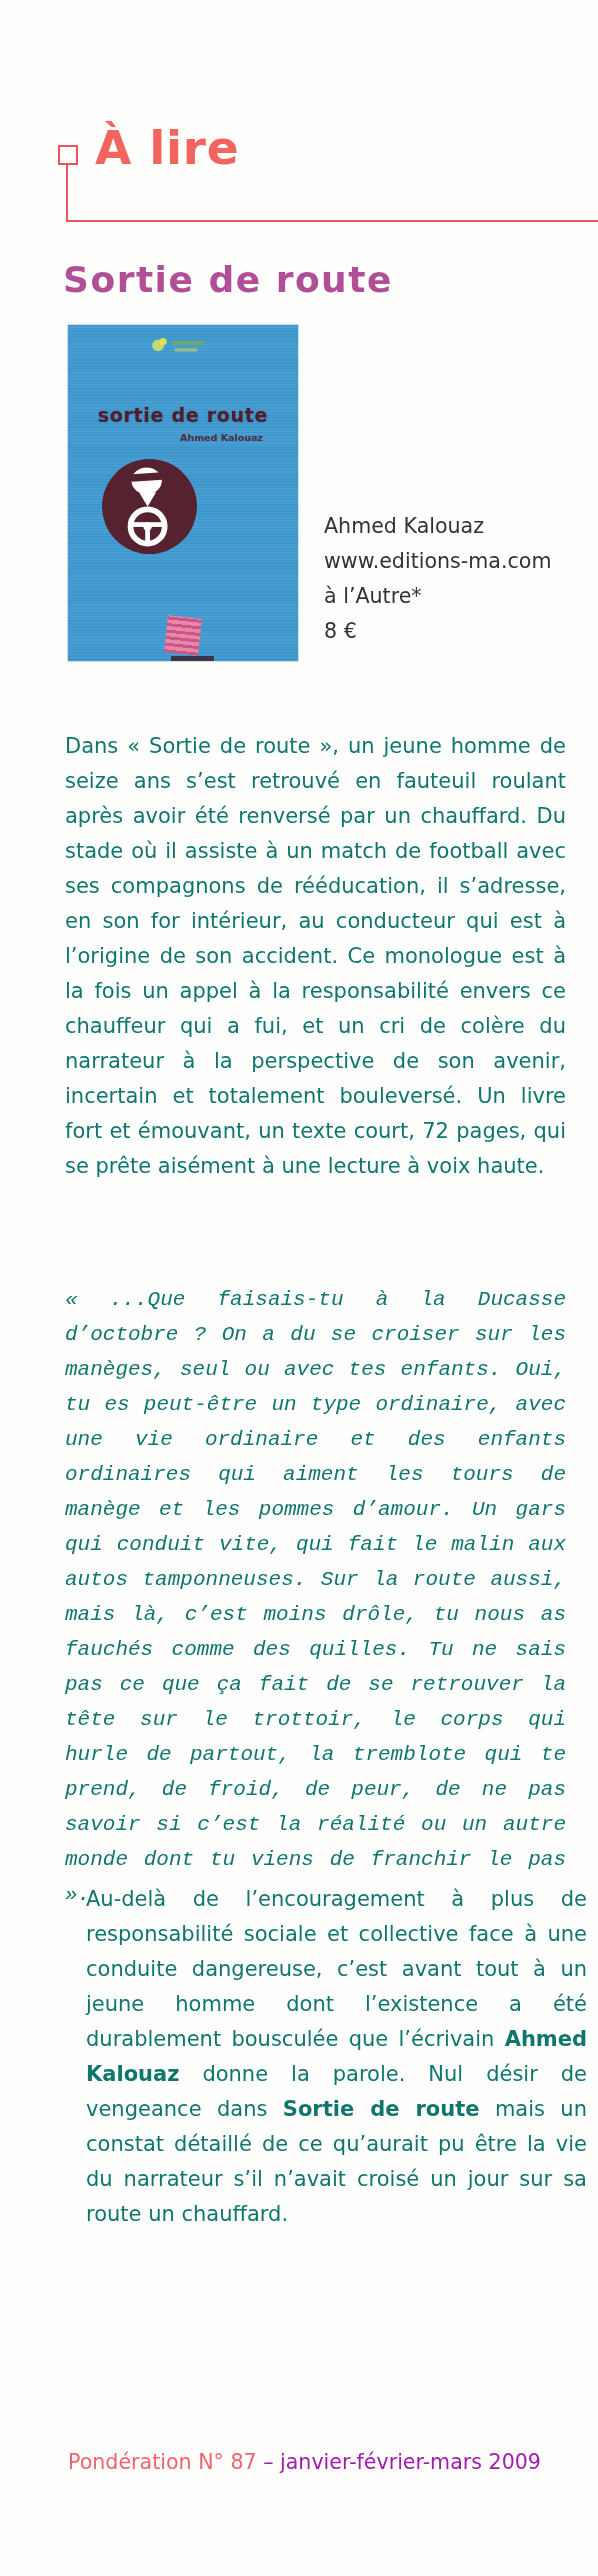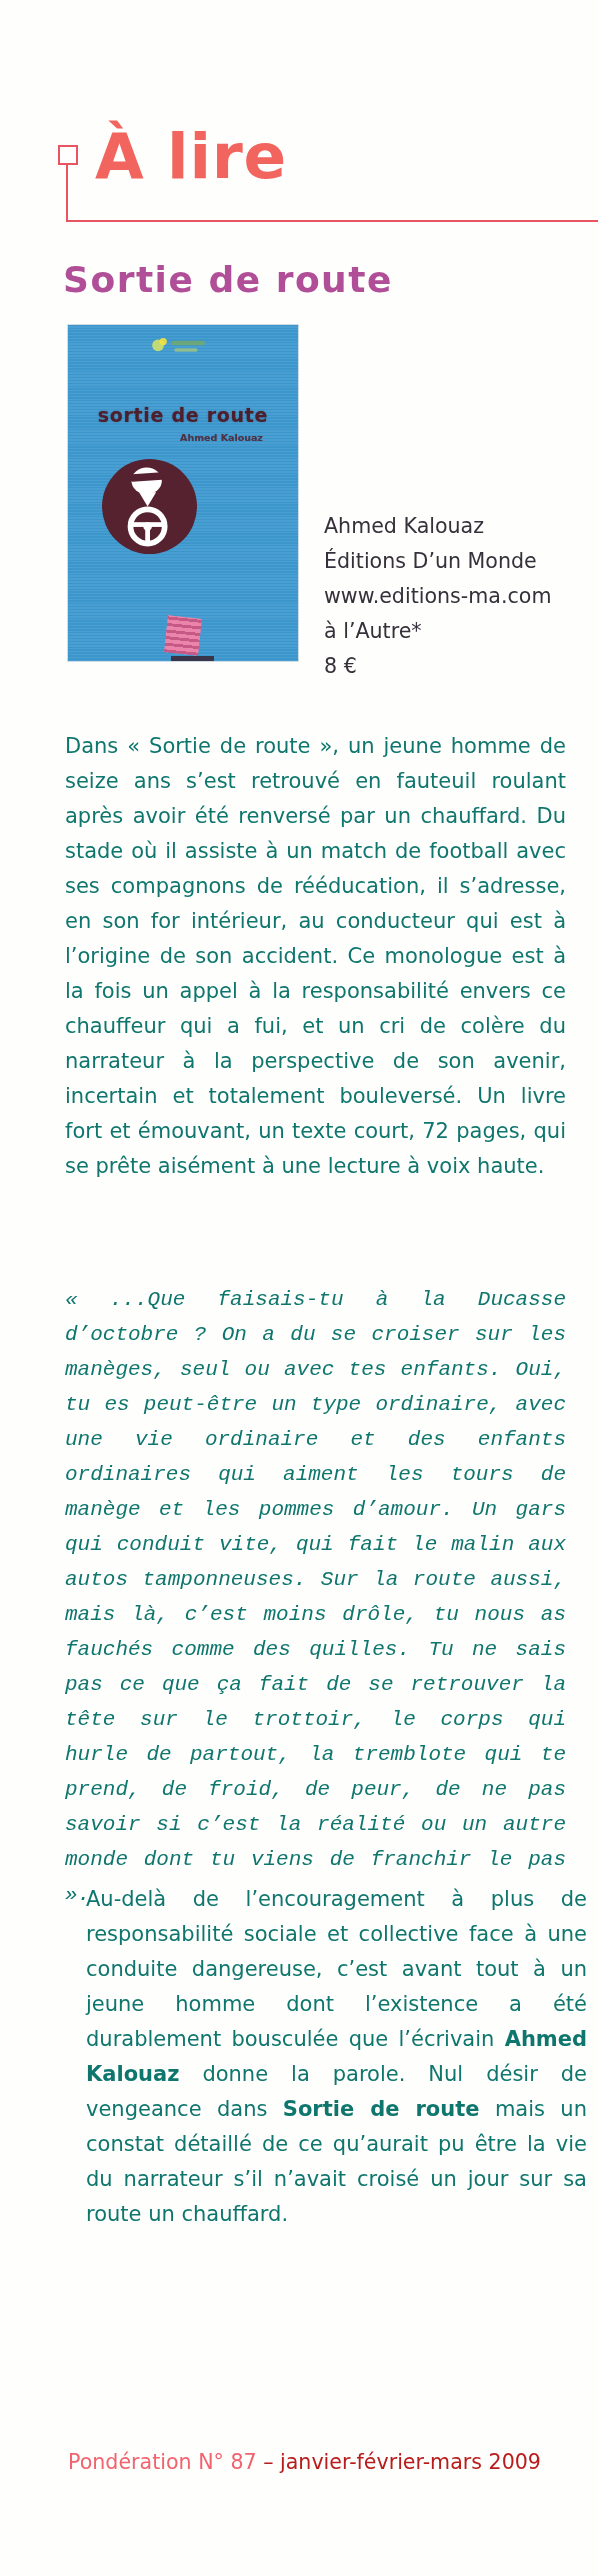--- a/index.html
+++ b/index.html
@@ -11,21 +11,21 @@
     font-family:"DejaVu Sans",sans-serif;
     color:#332d36;
     overflow:hidden;
   }
   
   .marker-rect{position:absolute;left:58px;top:145px;width:16px;height:16px;border:2.2px solid #e85560;background:#fff;}
   .rule-v{position:absolute;left:66px;top:163px;width:1.5px;height:59px;background:#e85560;}
   .rule-h{position:absolute;left:66px;top:220px;width:533px;height:2.2px;background:#e85560;}
   .section-title{
     position:absolute;left:95px;top:120px;
-    font-size:63px;font-weight:bold;color:#f2655f;letter-spacing:0.7px;
+    font-size:47px;font-weight:bold;color:#f2655f;letter-spacing:0.7px;
   }
   
   .article-title{
     position:absolute;left:63px;top:259px;
     font-size:36px;font-weight:bold;color:#b04f97;letter-spacing:1.5px;
   }
   
   .book-row{position:absolute;left:65px;top:325px;width:501px;height:338px;}
   .cover{
     position:absolute;left:2.9px;top:0;width:230px;height:336px;
@@ -67,21 +67,21 @@
   .para-quote{top:1282px;font-style:italic;font-family:Liberation Mono, monospace;}
   .para-2{top:1882px;margin-left:21px;}
   .para-footnote{top:2262px;font-style:italic;}
   .bold{font-weight:bold;}
   
   .footer{
     position:absolute;left:68px;top:2450px;
     font-size:20.6px;white-space:nowrap;
   }
   .footer-magazine{color:#f0636f;}
-  .footer-date{color:#b91c1c;}
+  .footer-date{color:#a21caf;}
 </style>
 </head>
 <body>
 
 <div class="page">
 
   <div class="marker-rect"></div>
   <div class="rule-v"></div>
   <div class="rule-h"></div>
   <div class="section-title">À lire</div>
@@ -109,21 +109,20 @@
           <path d="M32 69 h32" stroke="#ffffff" stroke-width="5"></path>
           <path d="M48 73 v15" stroke="#ffffff" stroke-width="5"></path>
           <circle cx="48" cy="71" r="4.5" fill="#ffffff"></circle>
         </svg>
       </div>
       <div class="cover-stamp"></div>
       <div class="cover-smudge"></div>
     </div>
     <div class="book-info">
       <div>Ahmed Kalouaz</div>
-      <div>Éditions D’un Monde</div>
       <div>www.editions-ma.com</div>
       <div>à l’Autre*</div>
       <div>8 €</div>
     </div>
   </div>
 
   <div class="para para-1">Dans « Sortie de route », un jeune homme de seize ans s’est retrouvé en fauteuil roulant après avoir été renversé par un chauffard. Du stade où il assiste à un match de football avec ses compagnons de rééducation, il s’adresse, en son for intérieur, au conducteur qui est à l’origine de son accident. Ce monologue est à la fois un appel à la responsabilité envers ce chauffeur qui a fui, et un cri de colère du narrateur à la perspective de son avenir, incertain et totalement bouleversé. Un livre fort et émouvant, un texte court, 72 pages, qui se prête aisément à une lecture à voix haute.</div>
 
   <div class="para para-quote">« ...Que faisais-tu à la Ducasse d’octobre ? On a du se croiser sur les manèges, seul ou avec tes enfants. Oui, tu es peut-être un type ordinaire, avec une vie ordinaire et des enfants ordinaires qui aiment les tours de manège et les pommes d’amour. Un gars qui conduit vite, qui fait le malin aux autos tamponneuses. Sur la route aussi, mais là, c’est moins drôle, tu nous as fauchés comme des quilles. Tu ne sais pas ce que ça fait de se retrouver la tête sur le trottoir, le corps qui hurle de partout, la tremblote qui te prend, de froid, de peur, de ne pas savoir si c’est la réalité ou un autre monde dont tu viens de franchir le pas ».</div>
 

